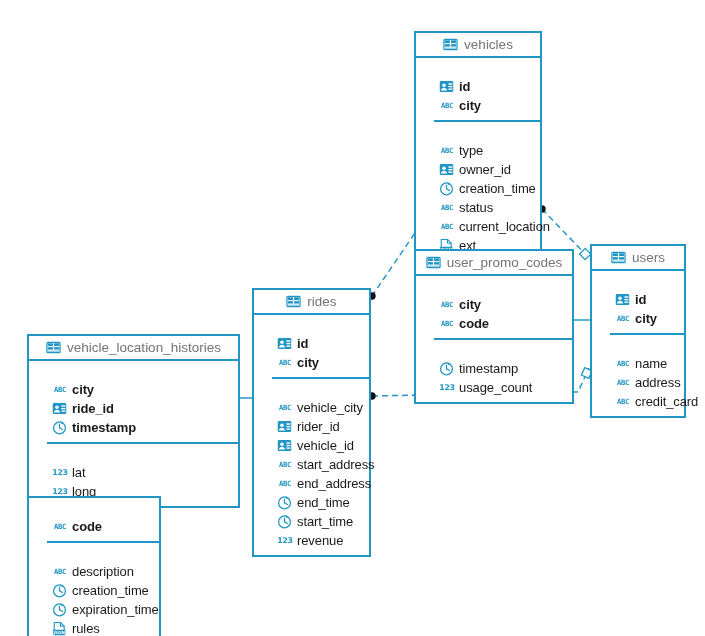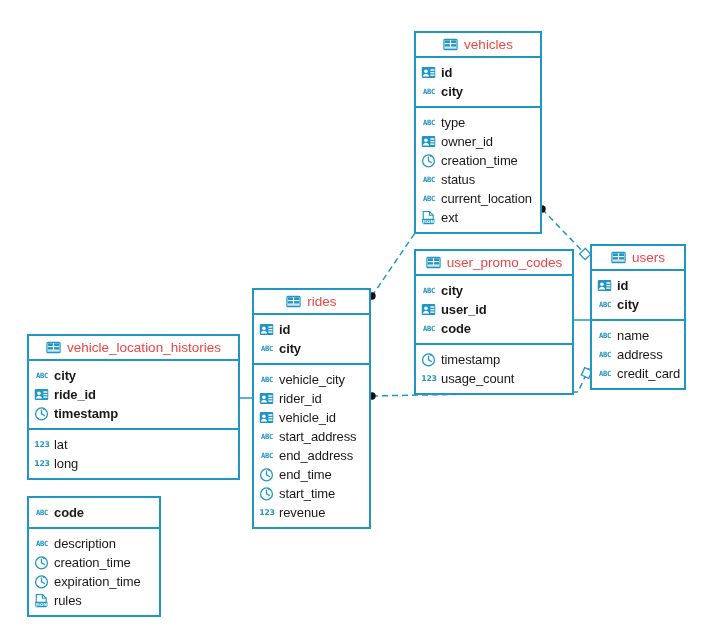--- a/index.html
+++ b/index.html
@@ -42,26 +42,27 @@
     border-bottom: 2px solid #2196c4;
     display: flex;
     align-items: center;
     justify-content: center;
     gap: 6px;
     padding: 0 8px;
     background: #ffffff;
   }
   .entity-title {
     font-size: 13.5px;
-    color: #ef4444;
+    color: #737373;
     white-space: nowrap;
   }
   .section {
-    padding: 5px 0 5px 0;
+    padding: 19px 0 5px 0;
     box-sizing: border-box;
+    margin-left: 18px;
   }
   .section.keys {
     border-bottom: 2px solid #2196c4;
   }
   .field {
     display: flex;
     align-items: center;
     gap: 5px;
     height: 19px;
     padding: 0 6px 0 5px;
@@ -230,33 +231,20 @@
         <div class="field pk">
           <span class="ico">
             <svg viewBox="0 0 18 16" width="16" height="14">
               <text x="9" y="11.4" font-family="DejaVu Sans Mono, monospace" font-size="8.2" font-weight="bold" fill="#2196c4" text-anchor="middle" letter-spacing="-0.3">ABC</text>
             </svg>
           </span>
           <span class="field-label">city</span>
         </div>
         <div class="field pk">
           <span class="ico">
-            <svg viewBox="0 0 16 16" width="15" height="15">
-              <rect x="0.8" y="2.2" width="14.4" height="11.6" rx="1.4" fill="#2196c4"></rect>
-              <circle cx="5.3" cy="6.6" r="1.9" fill="#ffffff"></circle>
-              <path d="M2.0 12.2c0.35-2.0 1.75-3.0 3.3-3.0s2.95 1.0 3.3 3.0z" fill="#ffffff"></path>
-              <rect x="10.0" y="4.6" width="4.3" height="1.5" fill="#ffffff"></rect>
-              <rect x="10.0" y="7.4" width="4.3" height="1.4" fill="#ffffff"></rect>
-              <rect x="10.0" y="10.1" width="4.3" height="1.4" fill="#ffffff"></rect>
-            </svg>
-          </span>
-          <span class="field-label">user_id</span>
-        </div>
-        <div class="field pk">
-          <span class="ico">
             <svg viewBox="0 0 18 16" width="16" height="14">
               <text x="9" y="11.4" font-family="DejaVu Sans Mono, monospace" font-size="8.2" font-weight="bold" fill="#2196c4" text-anchor="middle" letter-spacing="-0.3">ABC</text>
             </svg>
           </span>
           <span class="field-label">code</span>
         </div>
       </div>
       <div class="section cols">
         <div class="field">
           <span class="ico">

